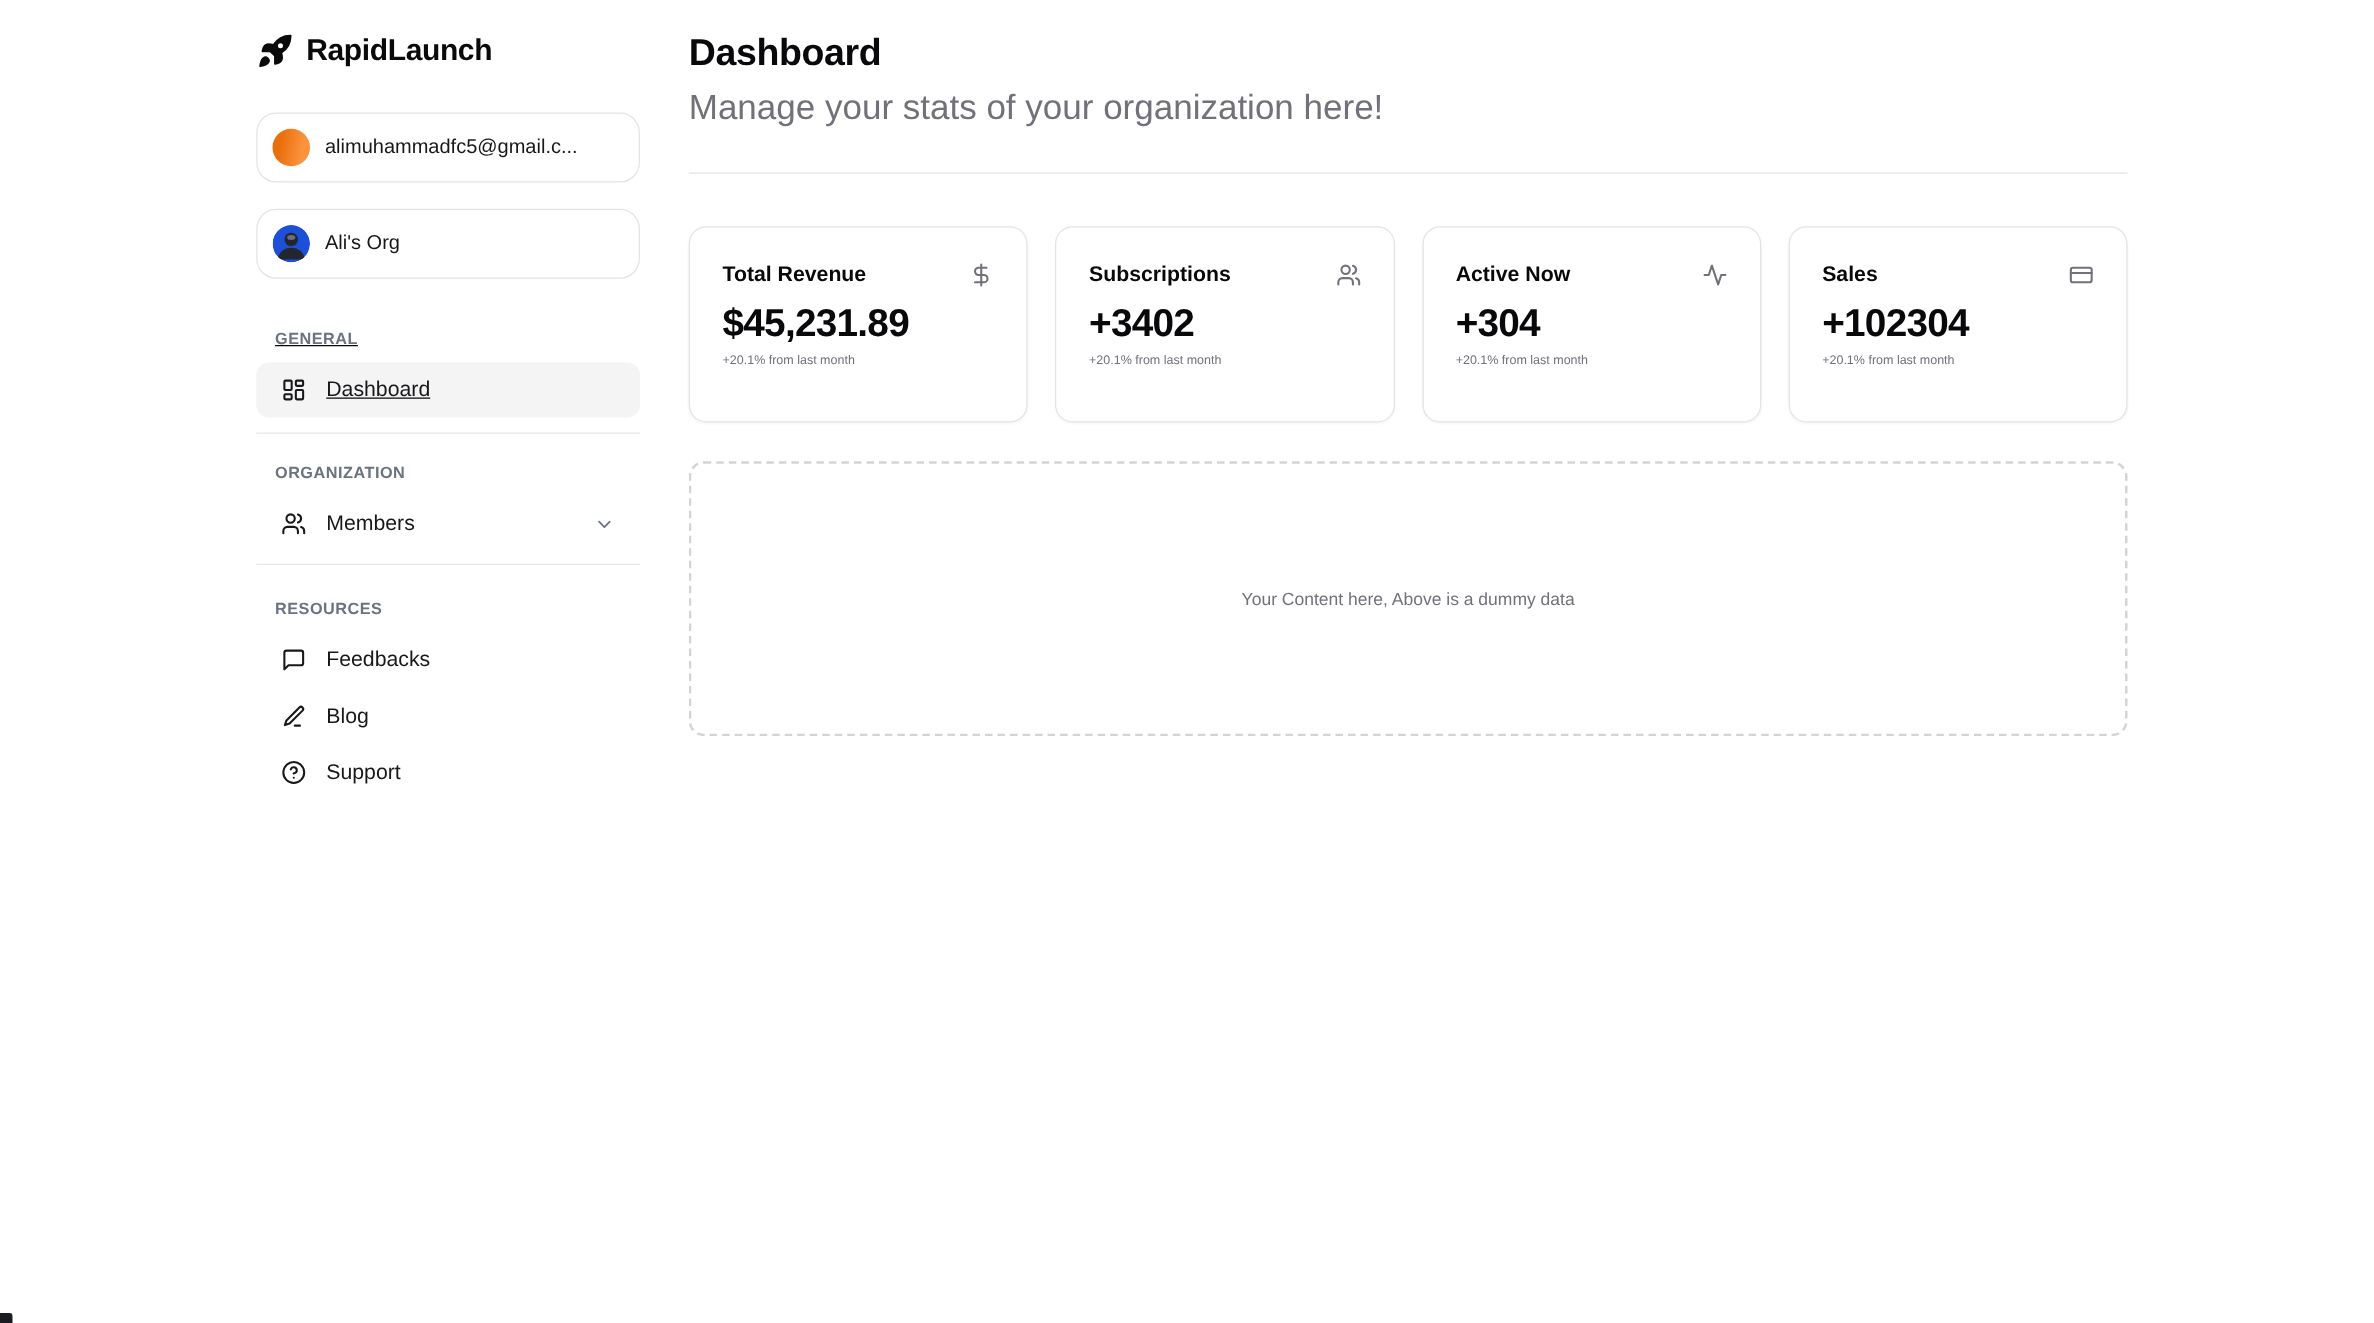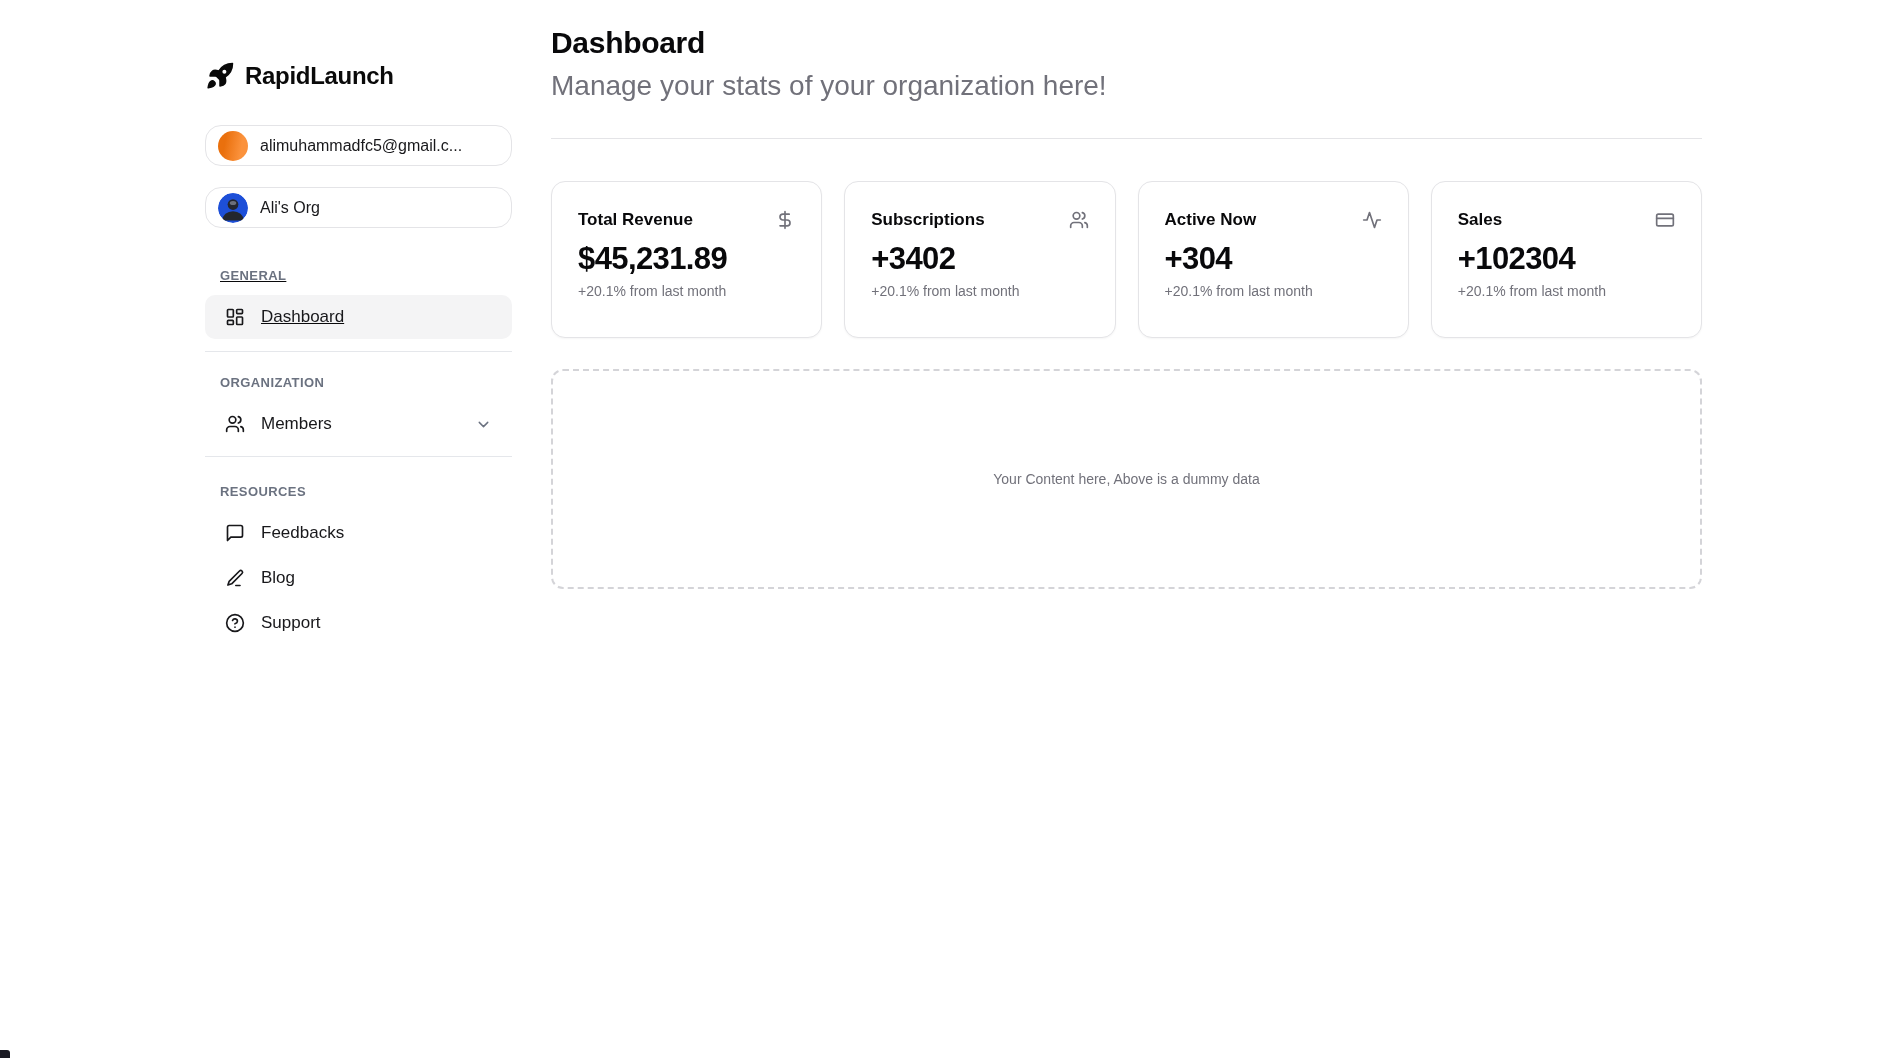--- a/index.html
+++ b/index.html
@@ -10,29 +10,28 @@
     color: #09090b;
     font-family: "Liberation Sans", sans-serif;
     overflow: hidden;
   }
   .app { display: flex; width: 100%; height: 100%; }
 
   
   .sidebar {
     width: 512px; flex-shrink: 0;
     padding: 26px 0 4px 205px;
-    margin-top: 35px;
   }
   .logo-row { display: flex; align-items: center; gap: 10px; cursor: pointer; }
   .logo-row svg { width: 30px; height: 30px; }
   .logo-text { font-size: 24px; font-weight: 800; letter-spacing: -0.3px; color: #0a0a0a; }
 
   .pill {
     display: flex; align-items: center; gap: 12px;
-    height: 41px; padding: 0 12px;
+    height: 56px; padding: 0 12px;
     border: 1px solid #e4e4e7; border-radius: 16px;
     background: #fff; cursor: pointer;
   }
   .pill-email { margin-top: 34px; }
   .pill-org { margin-top: 21px; }
   .avatar { width: 30px; height: 30px; border-radius: 50%; flex-shrink: 0; overflow: hidden; }
   .avatar-orange { background: linear-gradient(100deg, #ea700d 25%, #fb923c 75%); }
   .avatar-org svg { width: 30px; height: 30px; display: block; }
   .pill-label { font-size: 16px; font-weight: 500; color: #18181b; white-space: nowrap; overflow: hidden; }
 
@@ -68,21 +67,21 @@
   .card {
     flex: 1; height: 157px;
     border: 1px solid #e4e4e7; border-radius: 14px;
     background: #fff; box-shadow: 0 1px 2px rgba(0,0,0,0.04);
     padding: 28px 26px;
   }
   .card-head { display: flex; justify-content: space-between; align-items: center; }
   .card-title { font-size: 17px; font-weight: 600; color: #09090b; }
   .card-icon { width: 20px; height: 20px; color: #71717a; flex-shrink: 0; }
   .card-value { font-size: 31px; font-weight: 800; letter-spacing: -0.6px; margin-top: 11px; color: #09090b; }
-  .card-change { font-size: 14px; color: #71717a; margin-top: 6px; }
+  .card-change { font-size: 10px; color: #71717a; margin-top: 6px; }
 
   .content-box {
     margin-top: 31px; height: 220px;
     border: 2px dashed #d4d4d8; border-radius: 12px;
     display: flex; align-items: center; justify-content: center;
   }
   .content-text { font-size: 14px; color: #71717a; }
 
   .dev-badge {
     position: fixed; left: -4px; bottom: -4px;

